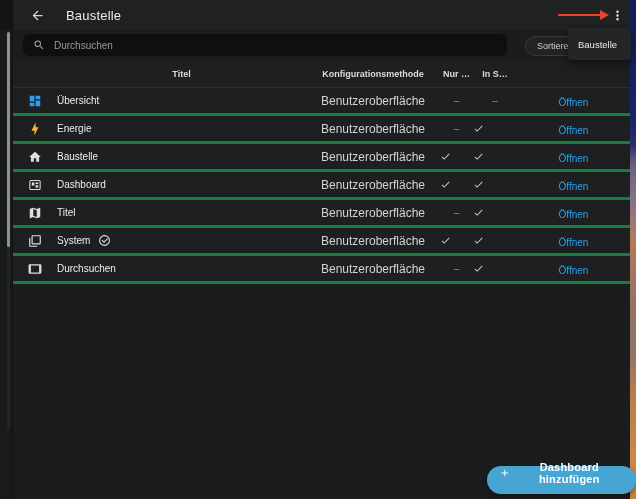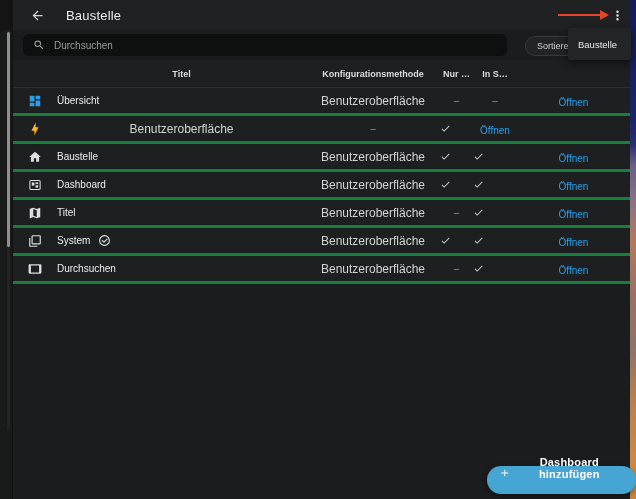--- a/index.html
+++ b/index.html
@@ -50,21 +50,21 @@
   .cell-icon { display:flex; justify-content:center; }
   .row-title { font-size:10px; color:#ededed; display:flex; align-items:center; gap:8px; }
   .cell-config { font-size:12px; color:#d4d4d4; }
   .mark { font-size:10px; color:#8f8f8f; }
   .mark svg { color:#cfcfcf; }
   .open-link { font-size:10px; font-weight:500; color:#2d9fe8; cursor:pointer; }
   .verified { color:#e6e6e6; }
   .trow[data-interactable="true"] { cursor:pointer; }
 
   
-  .fab { position:absolute; left:487px; top:466px; height:28px; padding:0 16px 14px 12px; border-radius:14px; background:#46a5d3; color:#fff; display:flex; align-items:flex-end; gap:8px; font-size:11px; font-weight:bold; letter-spacing:.2px; border:none; cursor:pointer; box-shadow:0 2px 5px rgba(0,0,0,.4); font-family:"Liberation Sans", sans-serif; }
+  .fab { position:absolute; left:487px; top:466px; height:28px; padding:0 16px 14px 12px; border-radius:14px; background:#46a5d3; color:#fff; display:flex; align-items:center; gap:8px; font-size:11px; font-weight:bold; letter-spacing:.2px; border:none; cursor:pointer; box-shadow:0 2px 5px rgba(0,0,0,.4); font-family:"Liberation Sans", sans-serif; }
 </style>
 </head>
 <body>
 
 <svg width="0" height="0" style="position:absolute">
   <defs>
     <linearGradient id="bolt-grad" x1="0" y1="0" x2="1" y2="1">
       <stop offset="0" stop-color="#ffd23e"></stop>
         <stop offset="1" stop-color="#ff9317"></stop>
     </linearGradient>
@@ -183,20 +183,24 @@
     </div>
     <div><span class="open-link" data-interactable="true">Öffnen</span></div>
   </div>
 
   <div class="trow" data-interactable="true">
     <div class="cell-icon">
       <svg class="row-icon" width="14" height="14" data-interactable="false" style="color: rgb(255, 177, 37);">
             <use href="#lightning-bolt-icon"></use>
           </svg>
     </div>
+    <div class="row-title">
+      <span data-interactable="false">Energie</span>
+
+    </div>
     <div class="cell-config" data-interactable="false">Benutzeroberfläche</div>
     <div class="mark mark-nur" data-interactable="false">
       
       <span class="dash" data-interactable="false">–</span>
     </div>
     <div class="mark mark-ins" data-interactable="false">
       <svg width="11" height="11" data-interactable="false">
             <use href="#check-icon"></use>
           </svg>
 

